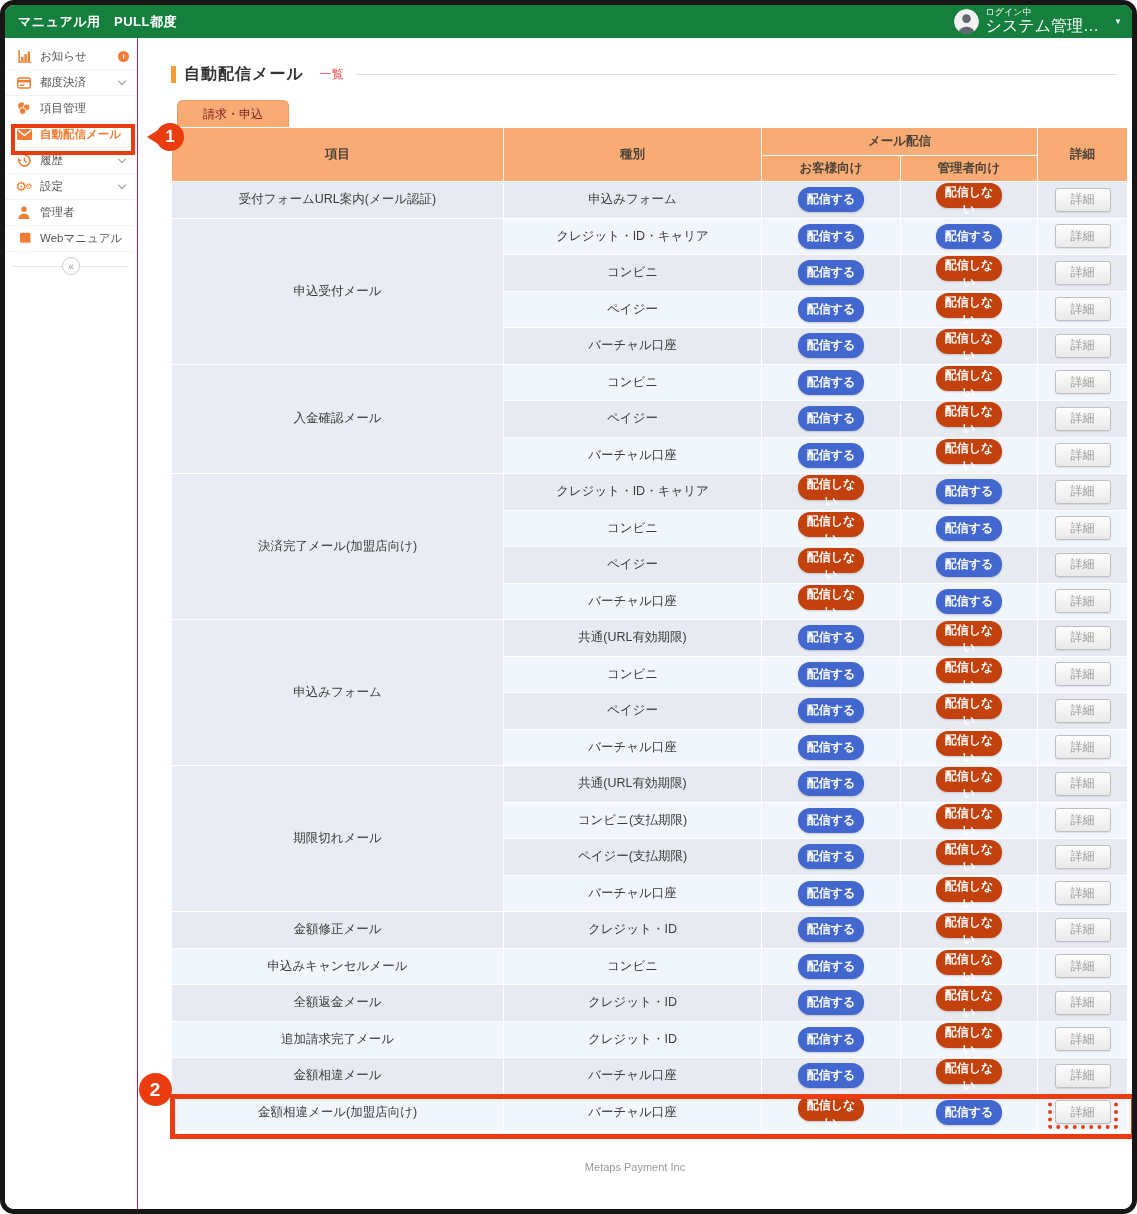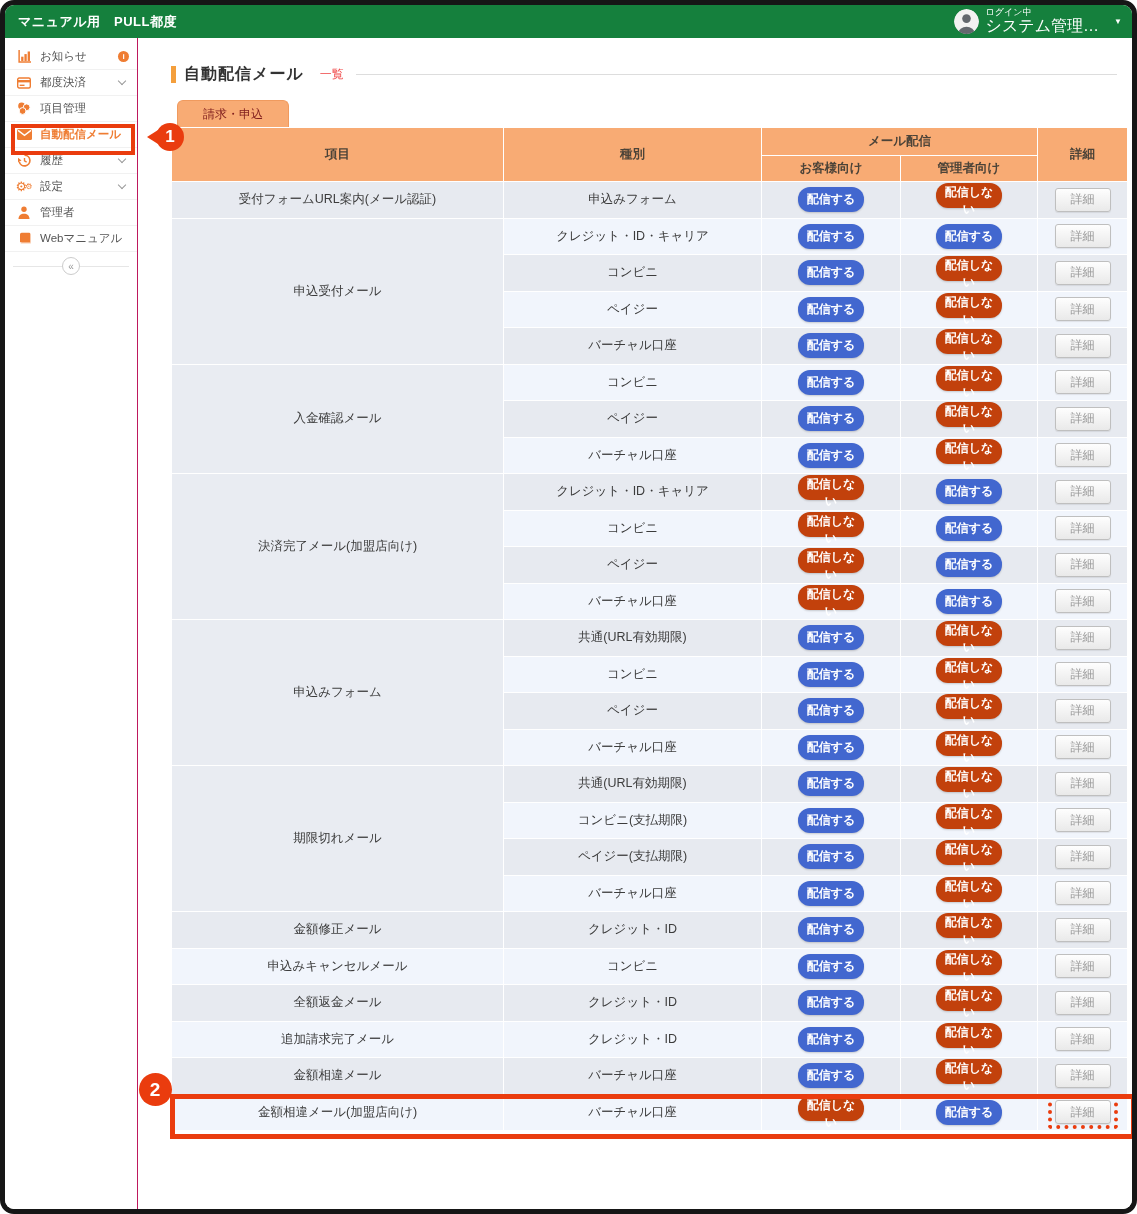--- a/index.html
+++ b/index.html
@@ -390,20 +390,21 @@
             <tr class="light hl">
               <td rowspan="1">金額相違メール(加盟店向け)</td>
               <td>バーチャル口座</td>
               <td><button class="btn deliver-off">配信しない</button></td>
               <td><button class="btn deliver-on">配信する</button></td>
               <td><span class="dotted-wrap"><button class="btn-detail">詳細</button></span></td>
             </tr>
           </tbody>
       </table>
 
+      <div class="footer">Metaps Payment Inc</div>
     </div>
   </div>
 
   <div id="ann-side-rect" class="overlay ann-rect" style="left: 6px; top: 119px; width: 124px; height: 31px;"></div>
   <div id="marker1" class="marker" style="left: 151px; top: 118px;">1</div>
   <div id="ann-row-rect" class="overlay ann-rect" style="left: 164.5px; top: 1089px; width: 966px; height: 44.5px;"></div>
   <div id="marker2" class="marker" style="left: 133.5px; top: 1068px;">2</div>
 </div>
 
 </body></html>

